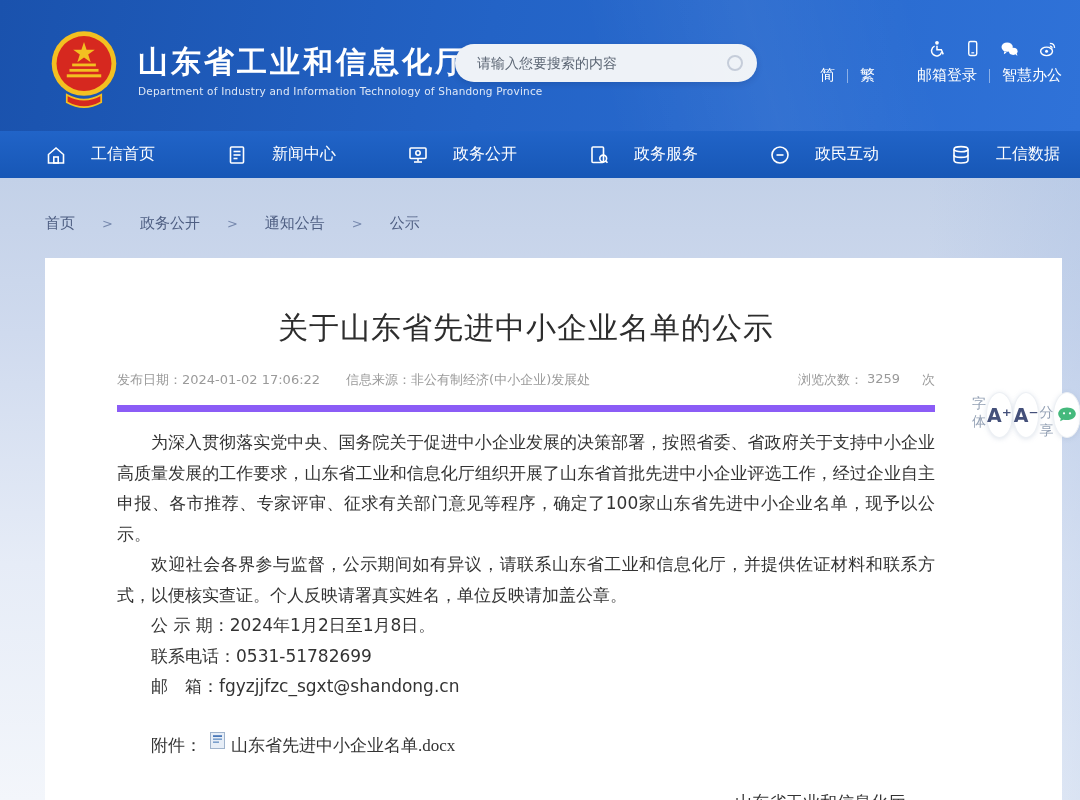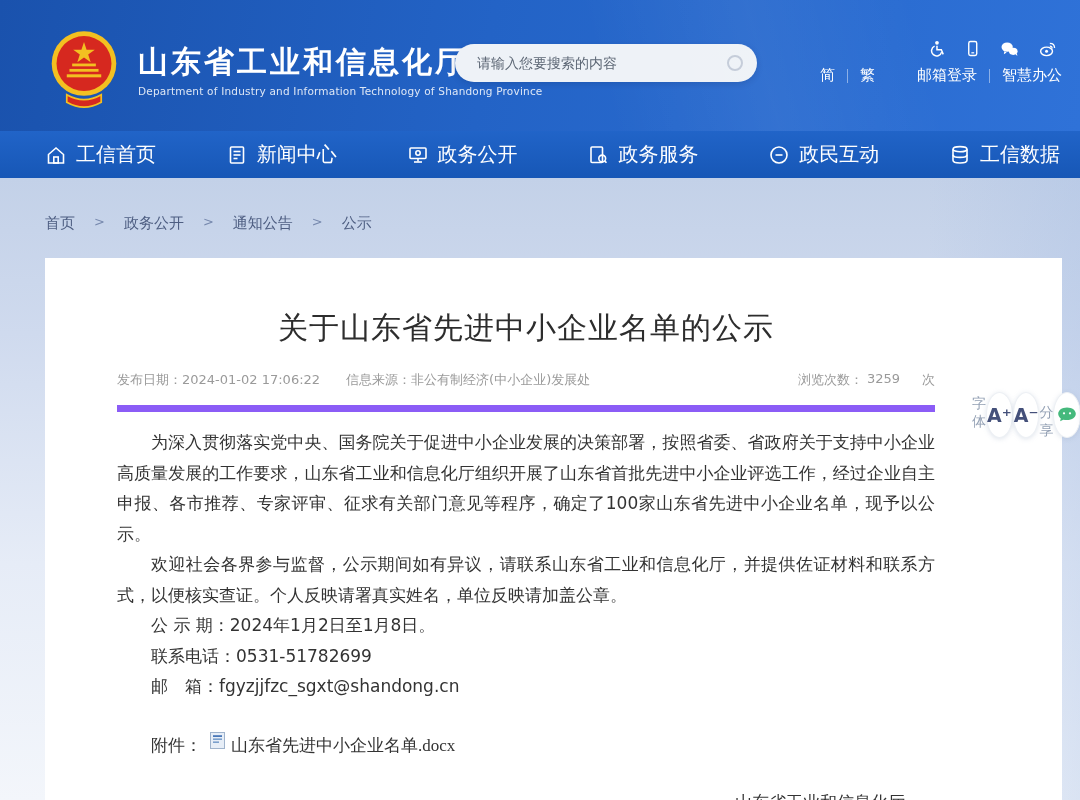--- a/index.html
+++ b/index.html
@@ -47,33 +47,33 @@
   .vbar { width:1px; height:14px; background:rgba(255,255,255,0.45); }
   .top-links span { cursor:pointer; }
 
   
   .main-nav {
     position:absolute; top:131px; left:0; width:1080px; height:47px;
     background:linear-gradient(180deg,#2164c8,#1757b6);
     display:flex; align-items:center; justify-content:space-between;
     padding:0 20px 0 45px;
   }
-  .nav-item { display:flex; align-items:center; gap:9px; color:#fff; font-size:20px; cursor:pointer; }
+  .nav-item { display:flex; align-items:center; gap:24px; color:#fff; font-size:16px; cursor:pointer; }
   .nav-item svg { display:block; }
 
   
   .content-bg {
     position:absolute; top:178px; left:0; width:1080px; height:622px;
     background:
       linear-gradient(90deg, rgba(255,255,255,0) 86%, rgba(170,192,228,0.35) 100%),
       linear-gradient(180deg,#c3d1e8 0%,#cfdaee 25%,#e6ecf7 62%,#f3f6fb 100%);
   }
   .breadcrumb {
-    position:absolute; left:45px; top:36px; display:flex; align-items:flex-start;
-    font-size:15px; color:#4e5e82;
+    position:absolute; left:45px; top:36px; display:flex; align-items:center;
+    font-size:15px; color:#4e5e82;gap:8px;
   }
   .crumb { margin-right:19px; cursor:pointer; }
   .crumb-sep { margin-right:19px; color:#7688ad; font-size:13px; }
 
   
   .card {
     position:absolute; left:45px; top:80px; width:1017px; height:560px;
     background:#fff;
   }
   .article { padding:50px 127px 0 72px; }

